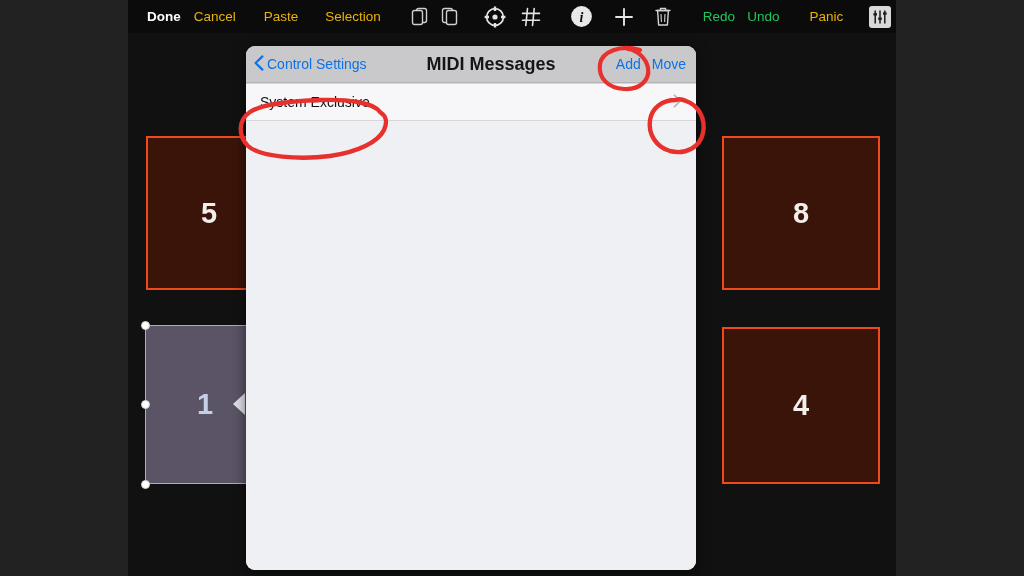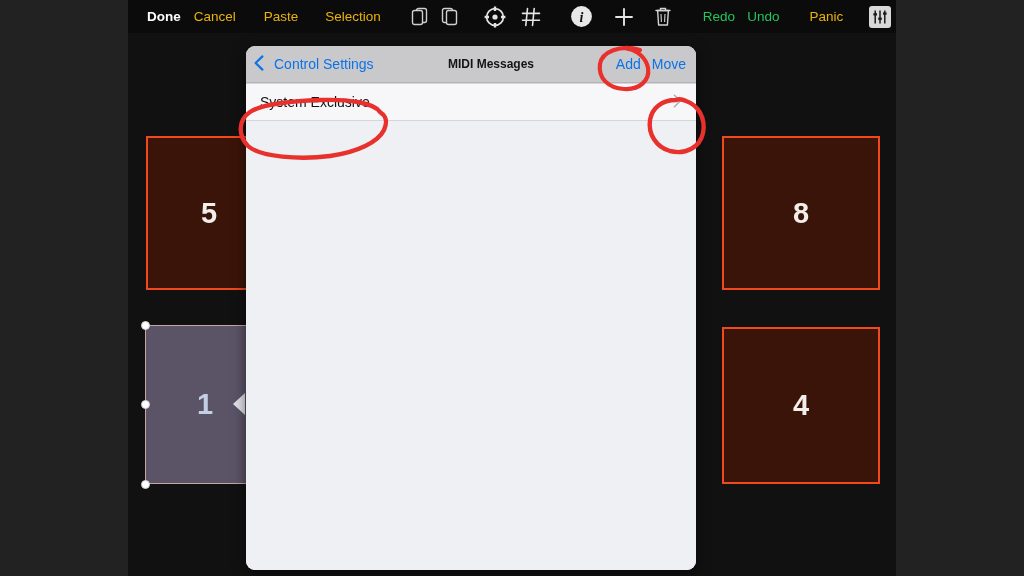--- a/index.html
+++ b/index.html
@@ -152,31 +152,31 @@
     height: 37px;
     background: #c9c9cb;
     border-bottom: 1px solid #b4b4b6;
     display: flex;
     align-items: center;
   }
 
   .back-link {
     display: flex;
     align-items: center;
-    gap: 10px;
+    gap: 3px;
     color: #0b72e8;
     font-size: 14px;
     margin-left: 8px;
   }
 
   #modal-title {
     position: absolute;
     left: 0; right: 0;
     text-align: center;
-    font-size: 12px;
+    font-size: 18px;
     font-weight: bold;
     color: #141414;
     pointer-events: none;
     padding-left: 40px;
   }
 
   .header-actions {
     position: absolute;
     right: 10px;
     display: flex;

